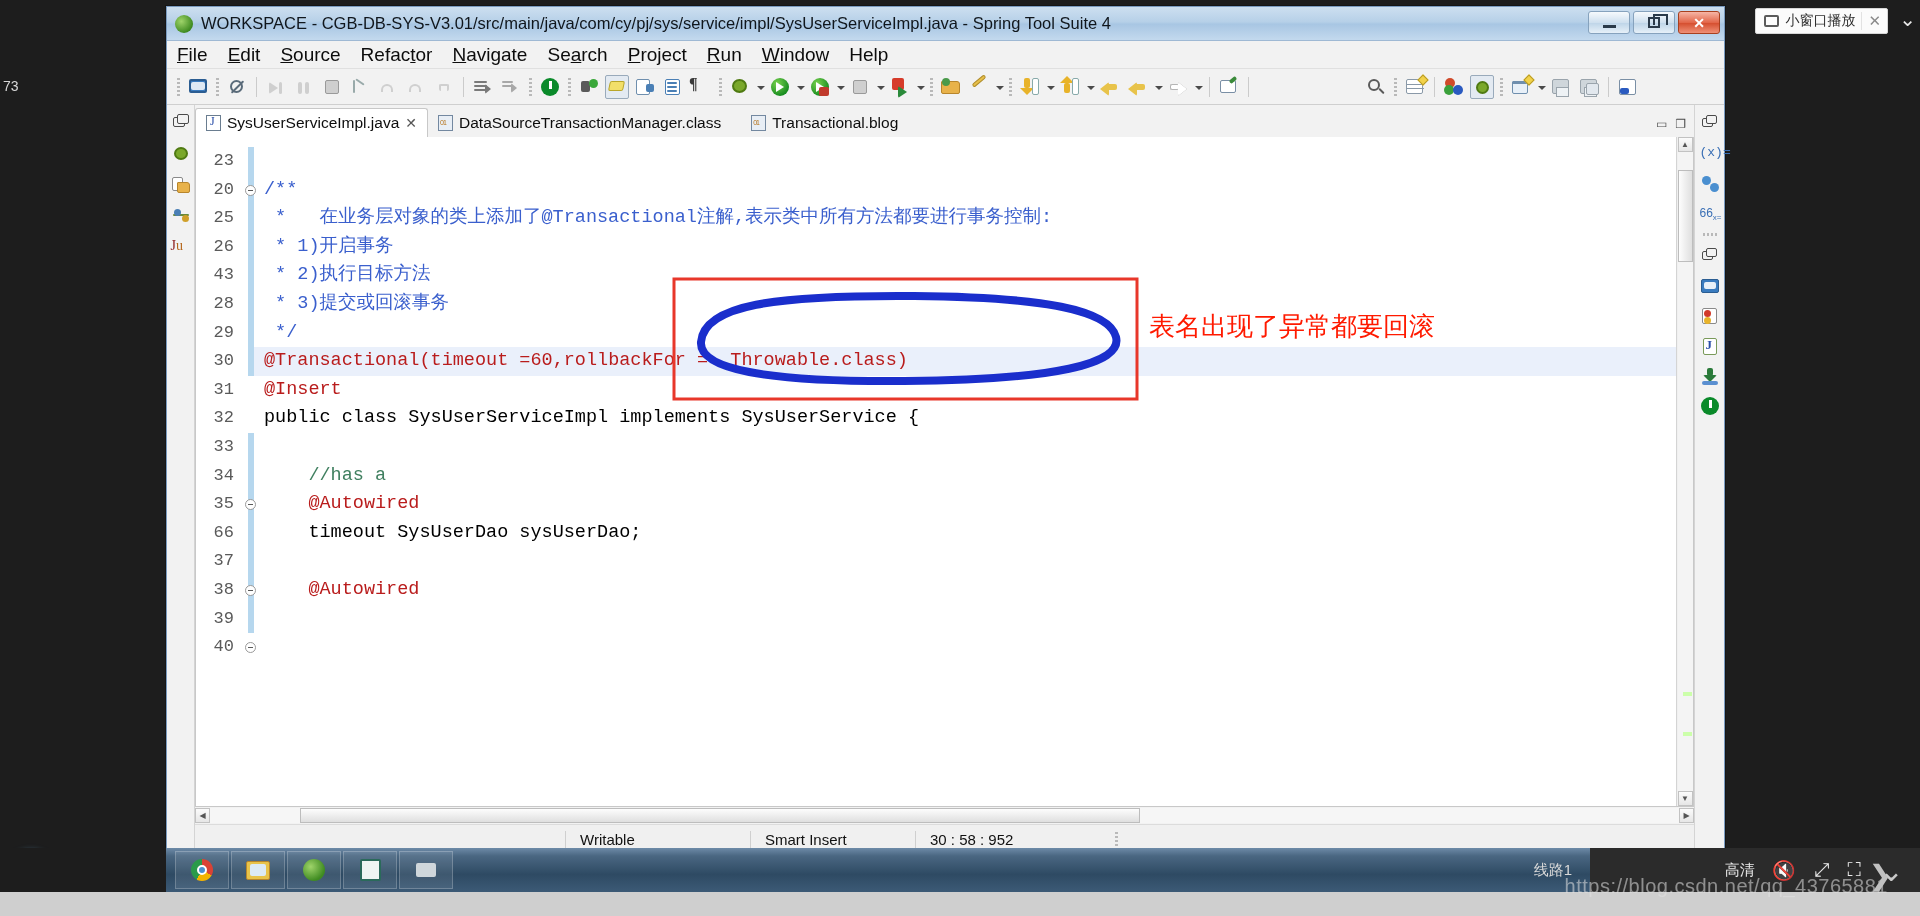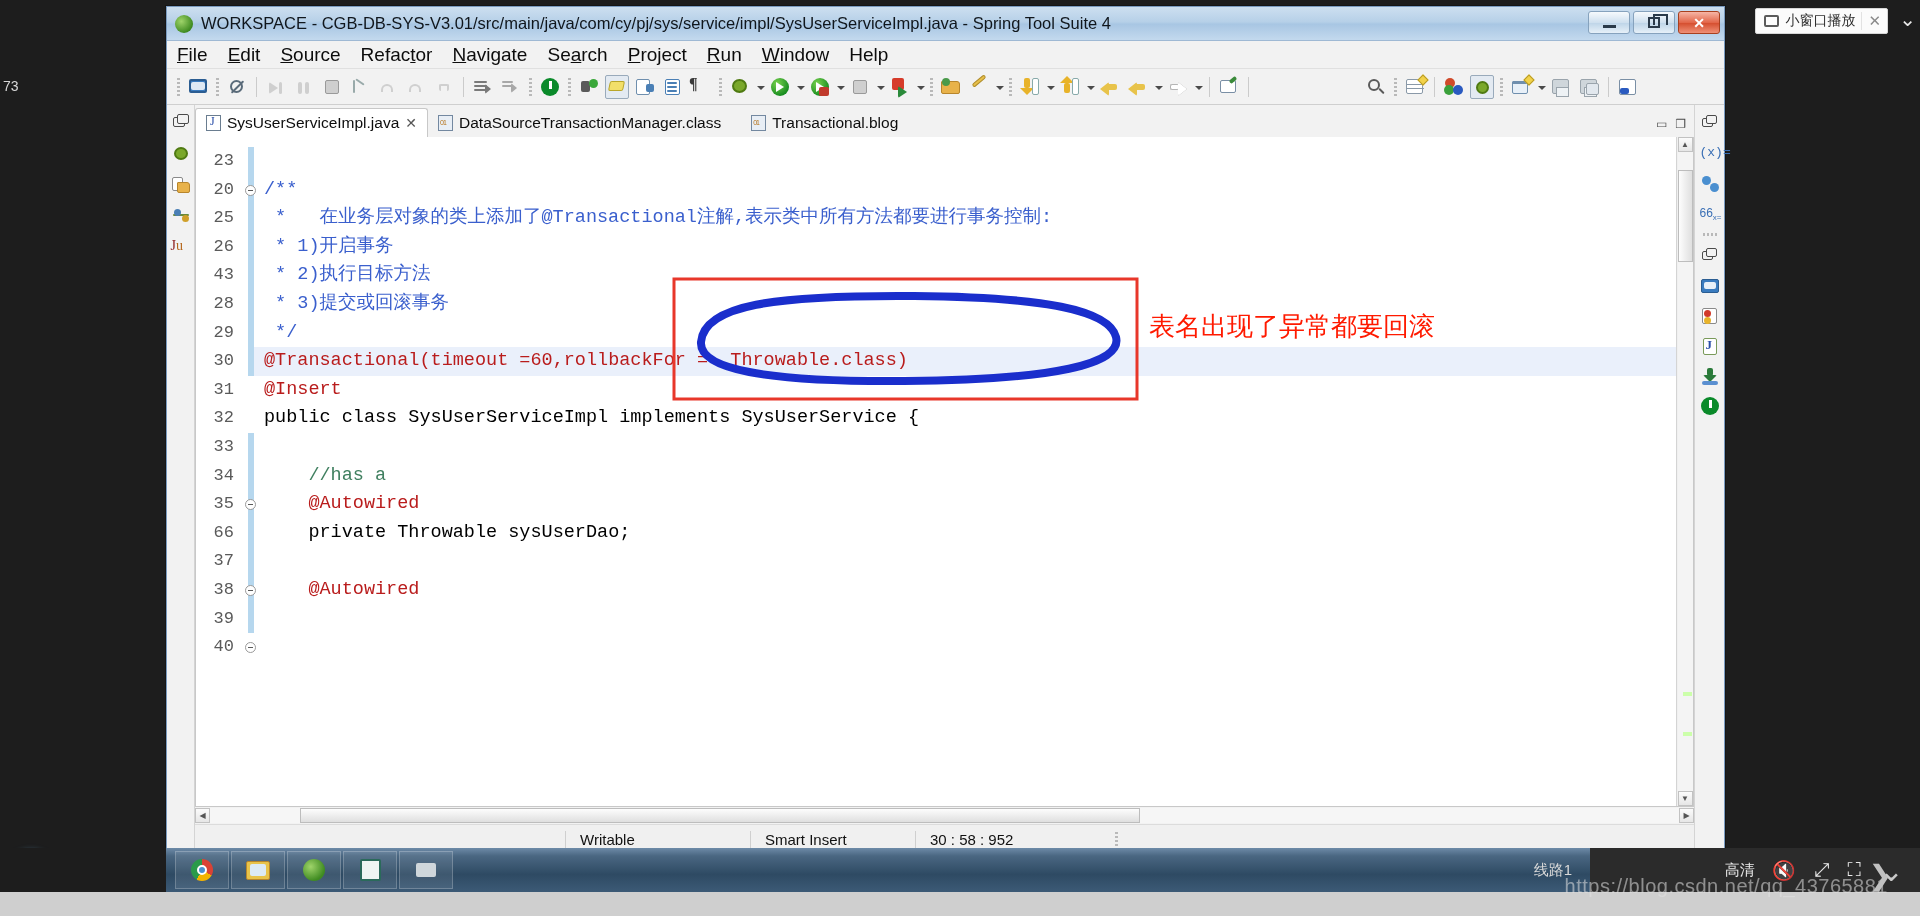--- a/index.html
+++ b/index.html
@@ -489,21 +489,21 @@
             <div class="cl"><span class="cmt"> * 1)开启事务</span></div>
             <div class="cl"><span class="cmt"> * 2)执行目标方法</span></div>
             <div class="cl"><span class="cmt"> * 3)提交或回滚事务</span></div>
             <div class="cl"><span class="cmt"> */</span></div>
             <div class="cl hl"><span class="ann">@Transactional(timeout =60,rollbackFor =  Throwable.class)</span></div>
             <div class="cl"><span class="ann">@Insert</span></div>
             <div class="cl"><span class="plain">public class SysUserServiceImpl implements SysUserService {</span></div>
             <div class="cl"><span class="plain"></span></div>
             <div class="cl"><span class="cmt-g">    //has a</span></div>
             <div class="cl"><span class="ann">    @Autowired</span></div>
-            <div class="cl"><span class="plain">    private Throwable sysUserDao;</span></div>
+            <div class="cl"><span class="plain">    timeout SysUserDao sysUserDao;</span></div>
             <div class="cl"><span class="plain"></span></div>
             <div class="cl"><span class="ann">    @Autowired</span></div>
             <div class="cl"><span class="ann"></span></div>
 
             <svg class="ovl" style="left:0;top:0;width:100%;height:100%;">
 
               <rect x="420" y="142" width="463" height="120" fill="none" stroke="#e8372a" stroke-width="3"></rect>
 
               <path d="M 447,205 C 450,168 520,158 660,159 C 790,160 855,173 862,200 C 869,227 800,243 650,244 C 510,245 445,232 447,205 Z" fill="none" stroke="#1a2ecc" stroke-width="8" stroke-linecap="round"></path>
             </svg>

